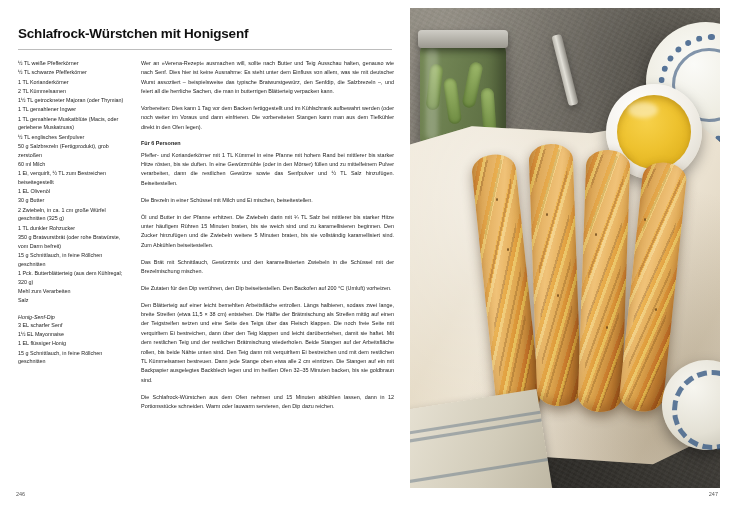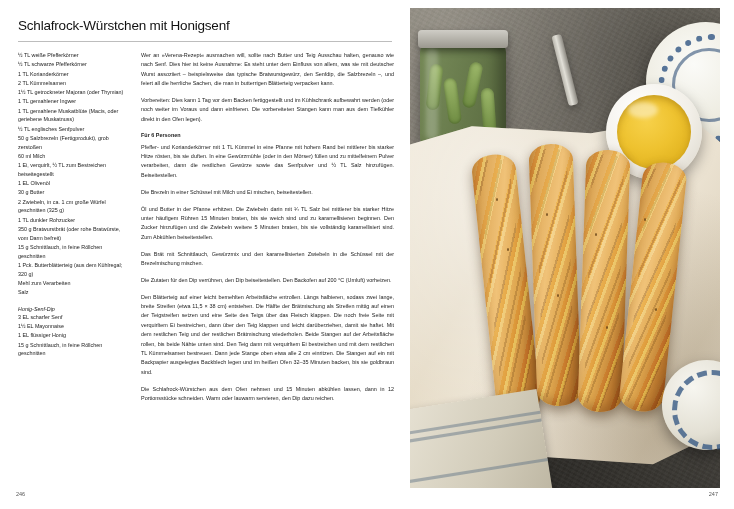--- a/index.html
+++ b/index.html
@@ -24,24 +24,24 @@
   
   .page-left {
     position: relative;
     width: 410px;
     height: 509px;
     box-sizing: border-box;
     padding: 18px 14px 0 14px;
   }
   .recipe-title {
     font-size: 13.5px;
-    font-weight: normal;
+    font-weight: bold;
     letter-spacing: -0.2px;
     color: #111;
-    margin: 0 0 8px 4px;
+    margin: 8px 0 8px 4px;
     white-space: nowrap;
   }
   .rule {
     height: 1px;
     background: #bdbdbd;
     margin: 0 4px 9px 4px;
   }
   .cols {
     display: flex;
     gap: 13px;

